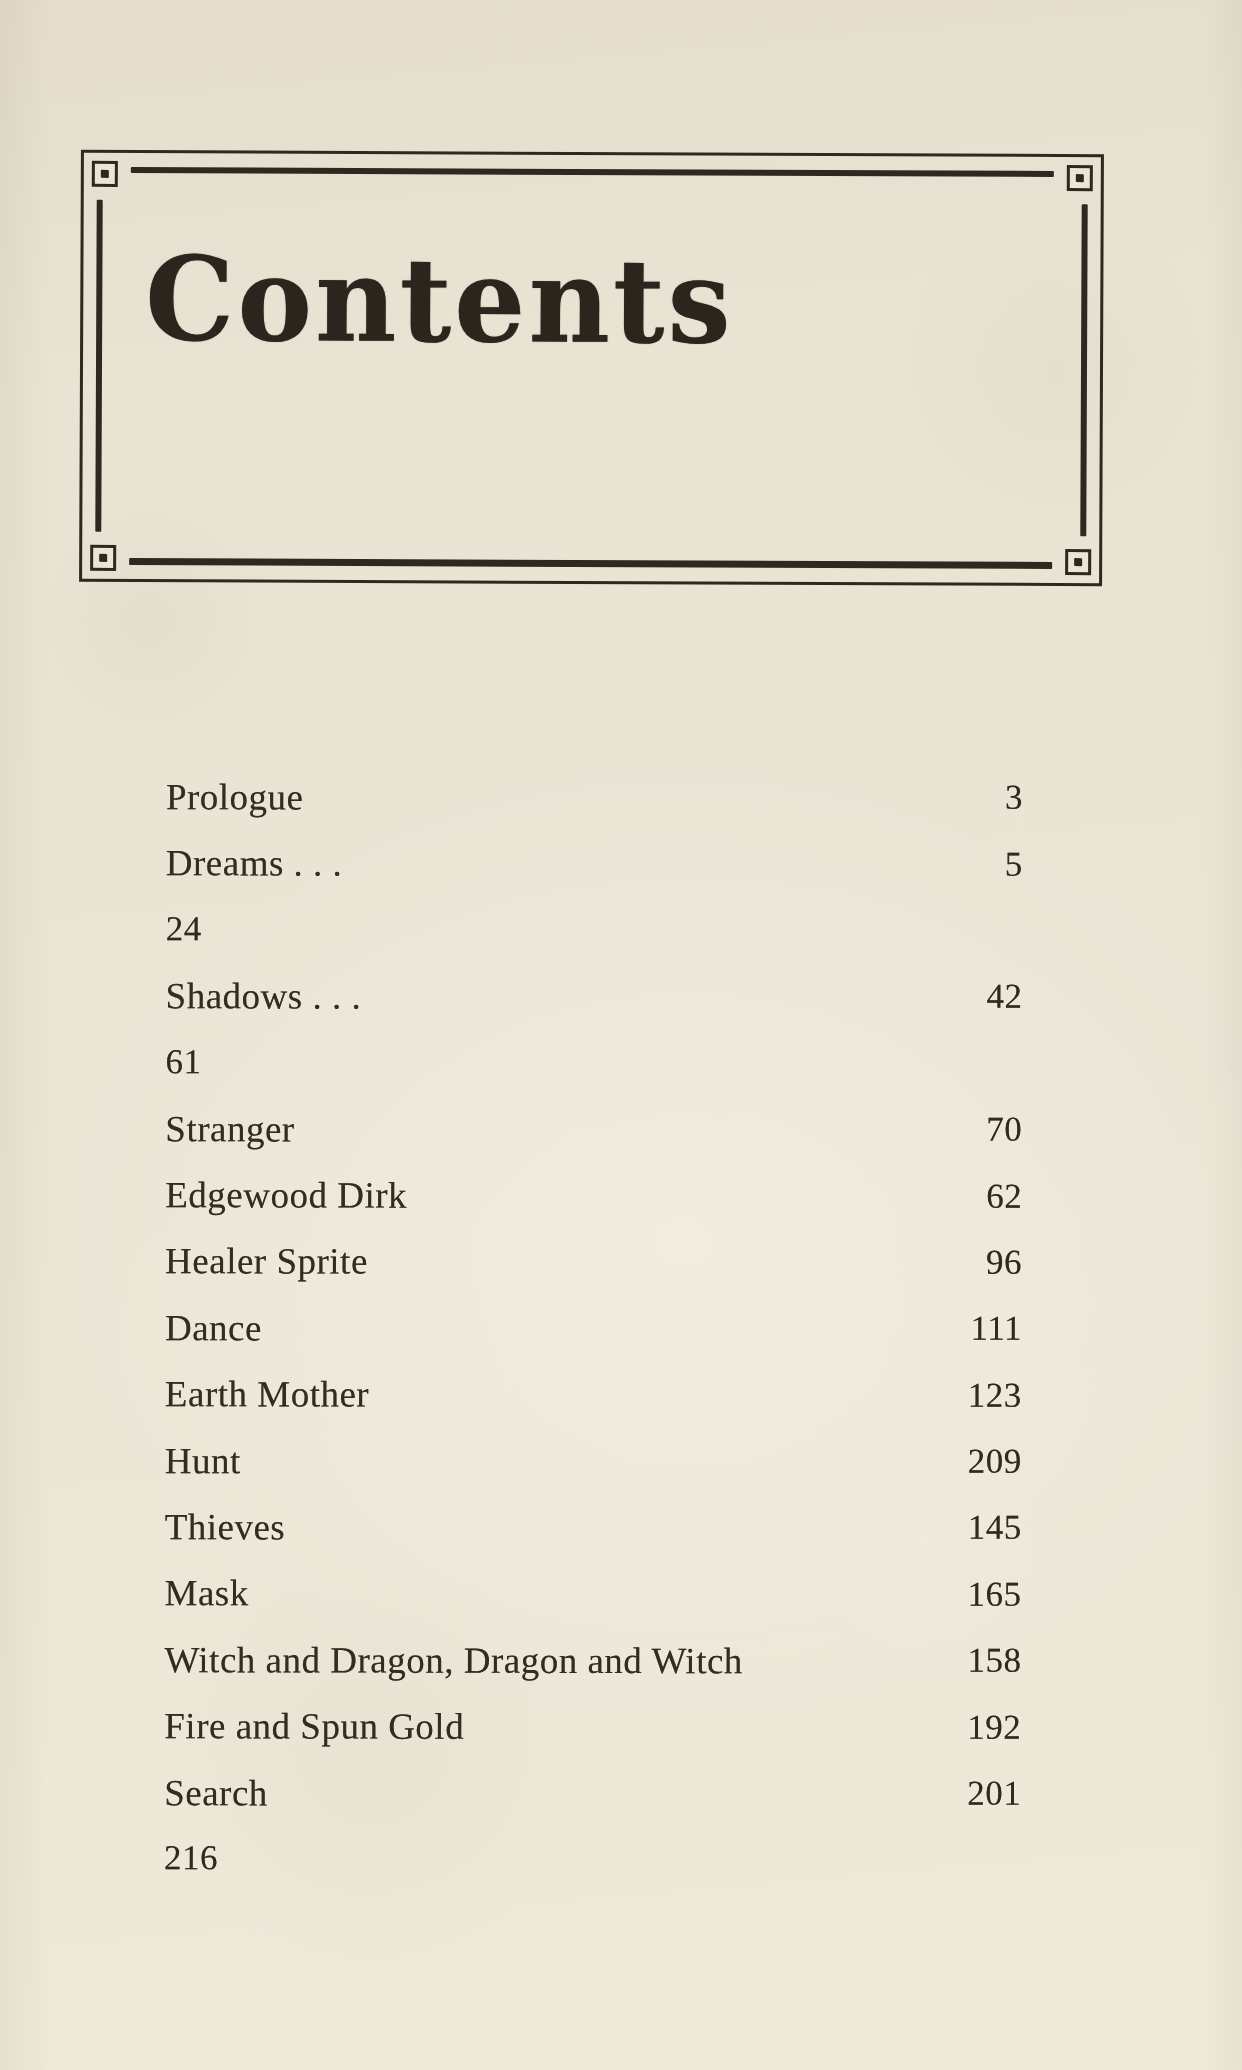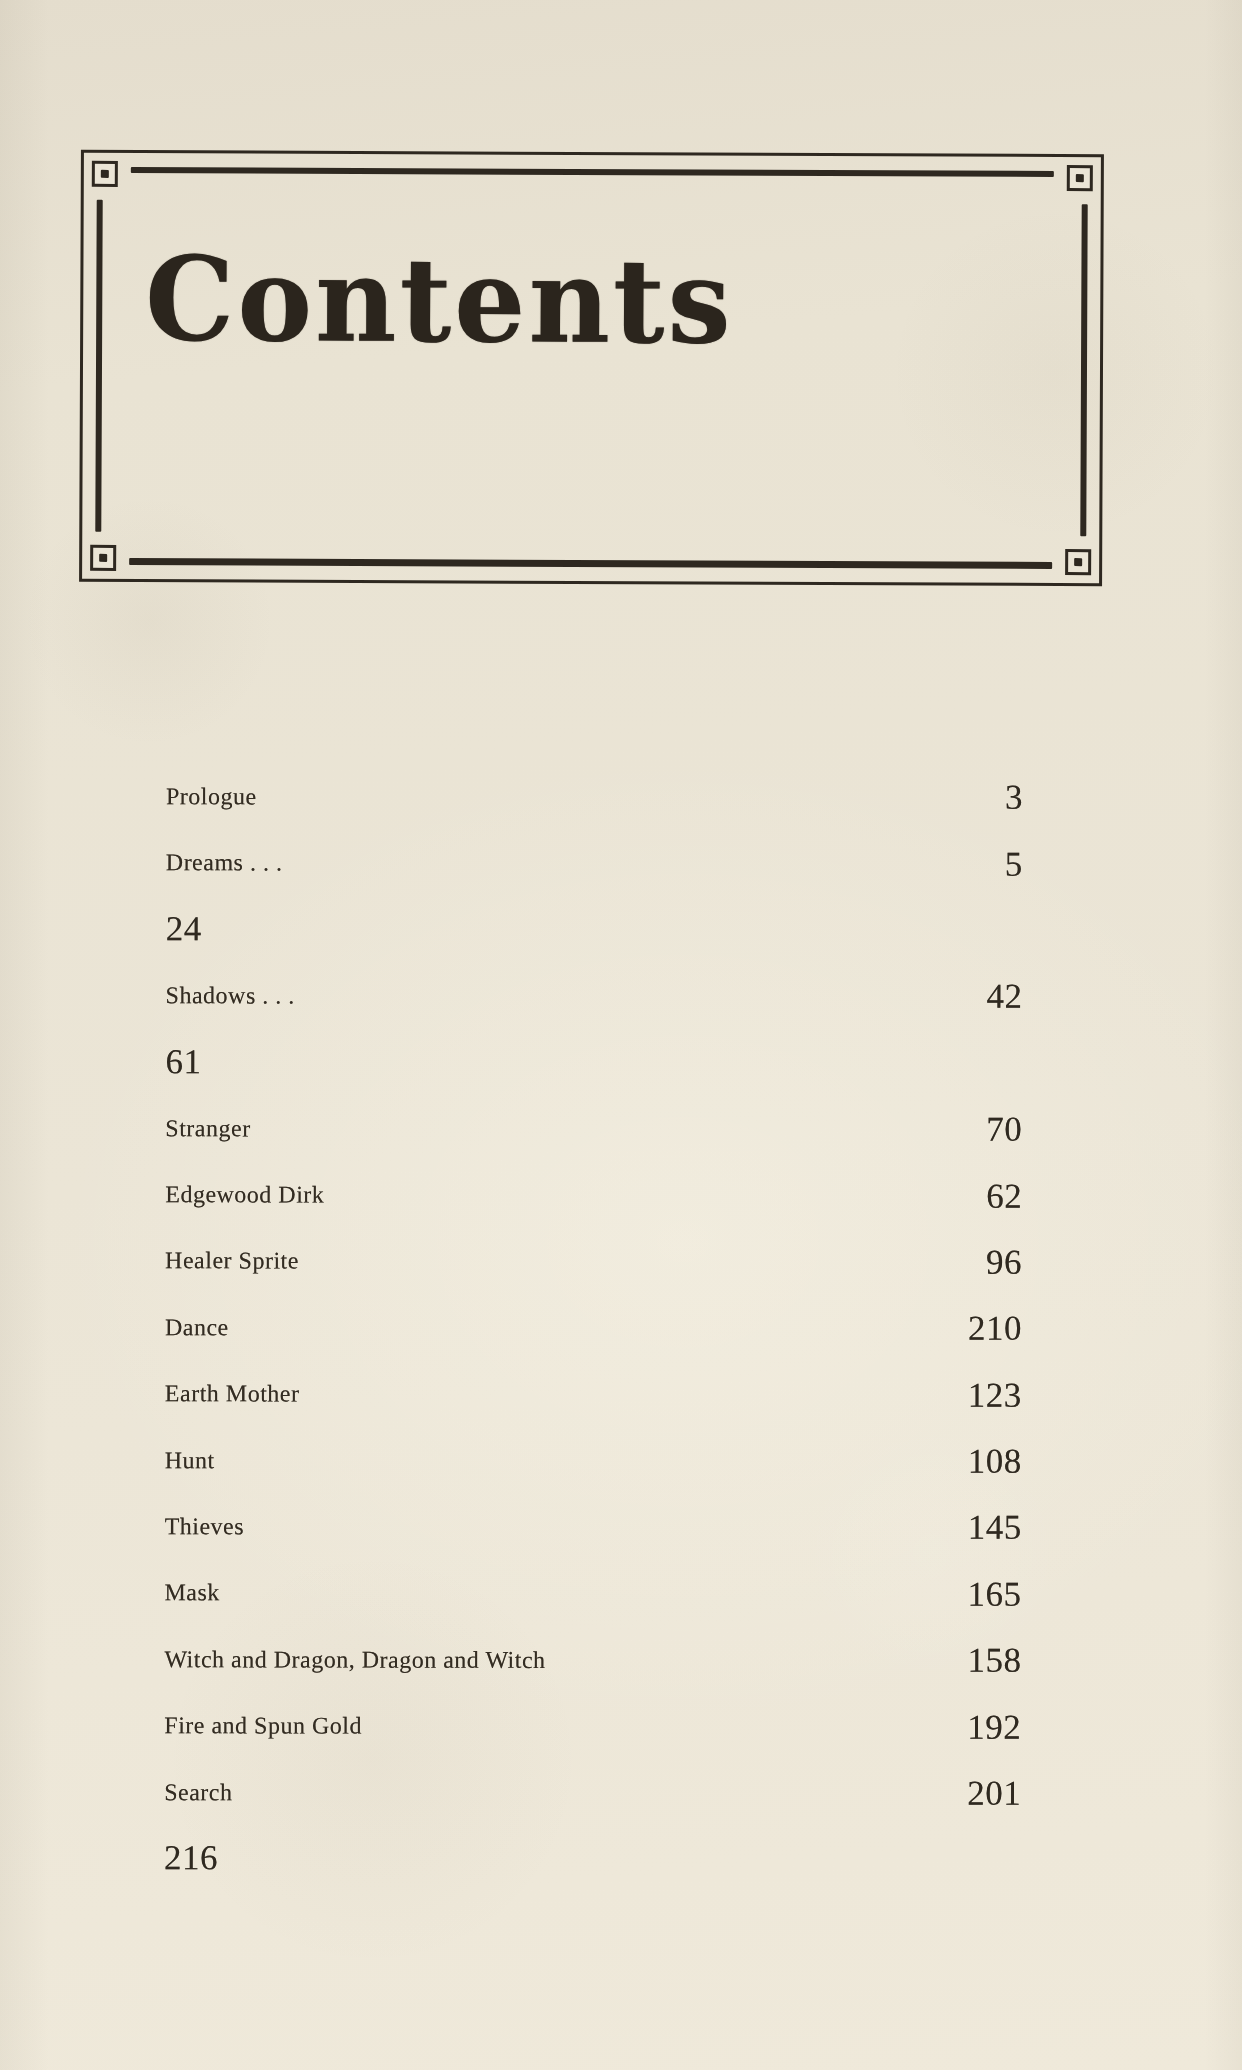--- a/index.html
+++ b/index.html
@@ -55,21 +55,21 @@
   
   .toc{
     position:absolute;left:165px;top:764px;width:857px;
     transform:rotate(0.1deg);
   }
   .toc-row{
     display:flex;justify-content:space-between;align-items:center;
     height:66.4px;
   }
   .toc-label{
-    font-size:24px;color:#332c22;letter-spacing:0.5px;
+    font-size:37px;color:#332c22;letter-spacing:0.5px;
     text-shadow:0 0 0.5px rgba(51,44,34,0.55);
     white-space:pre;
   }
   .toc-page{
     font-size:35px;color:#2f2920;letter-spacing:0.5px;
     text-shadow:0 0 0.5px rgba(47,41,32,0.55);
   }
 </style>
 </head>
 <body>
@@ -124,29 +124,29 @@
     <div class="toc-row">
       <span class="toc-label">Edgewood Dirk</span>
       <span class="toc-page">62</span>
     </div>
     <div class="toc-row">
       <span class="toc-label">Healer Sprite</span>
       <span class="toc-page">96</span>
     </div>
     <div class="toc-row">
       <span class="toc-label">Dance</span>
-      <span class="toc-page">210</span>
+      <span class="toc-page">111</span>
     </div>
     <div class="toc-row">
       <span class="toc-label">Earth Mother</span>
       <span class="toc-page">123</span>
     </div>
     <div class="toc-row">
       <span class="toc-label">Hunt</span>
-      <span class="toc-page">108</span>
+      <span class="toc-page">209</span>
     </div>
     <div class="toc-row">
       <span class="toc-label">Thieves</span>
       <span class="toc-page">145</span>
     </div>
     <div class="toc-row">
       <span class="toc-label">Mask</span>
       <span class="toc-page">165</span>
     </div>
     <div class="toc-row">

